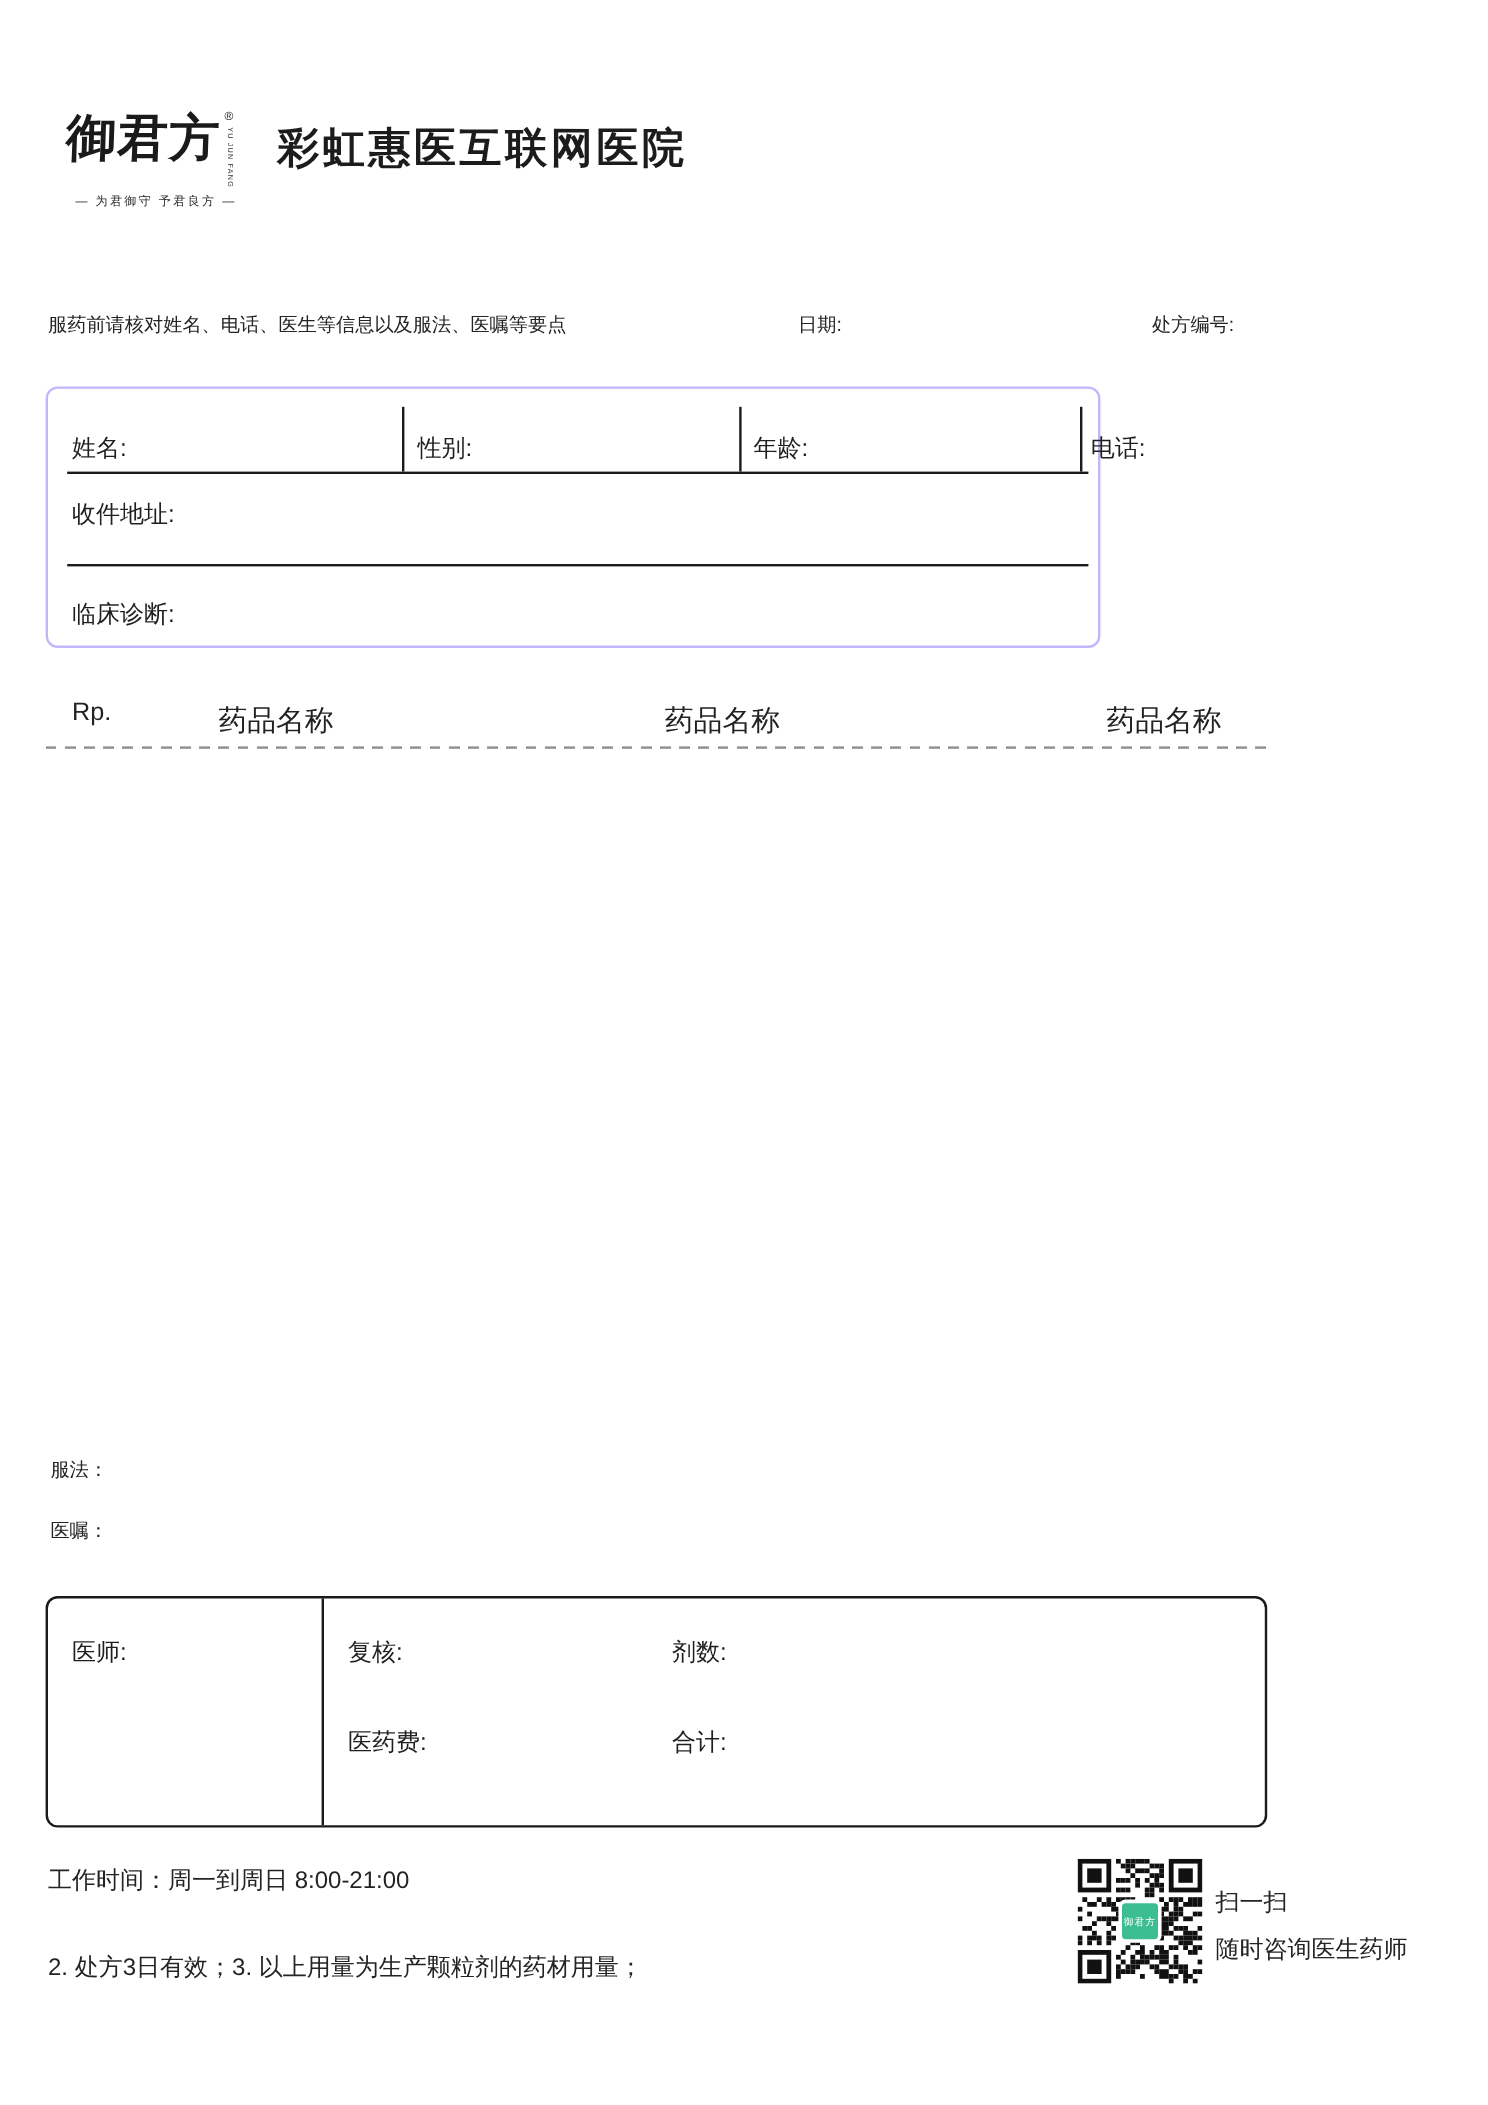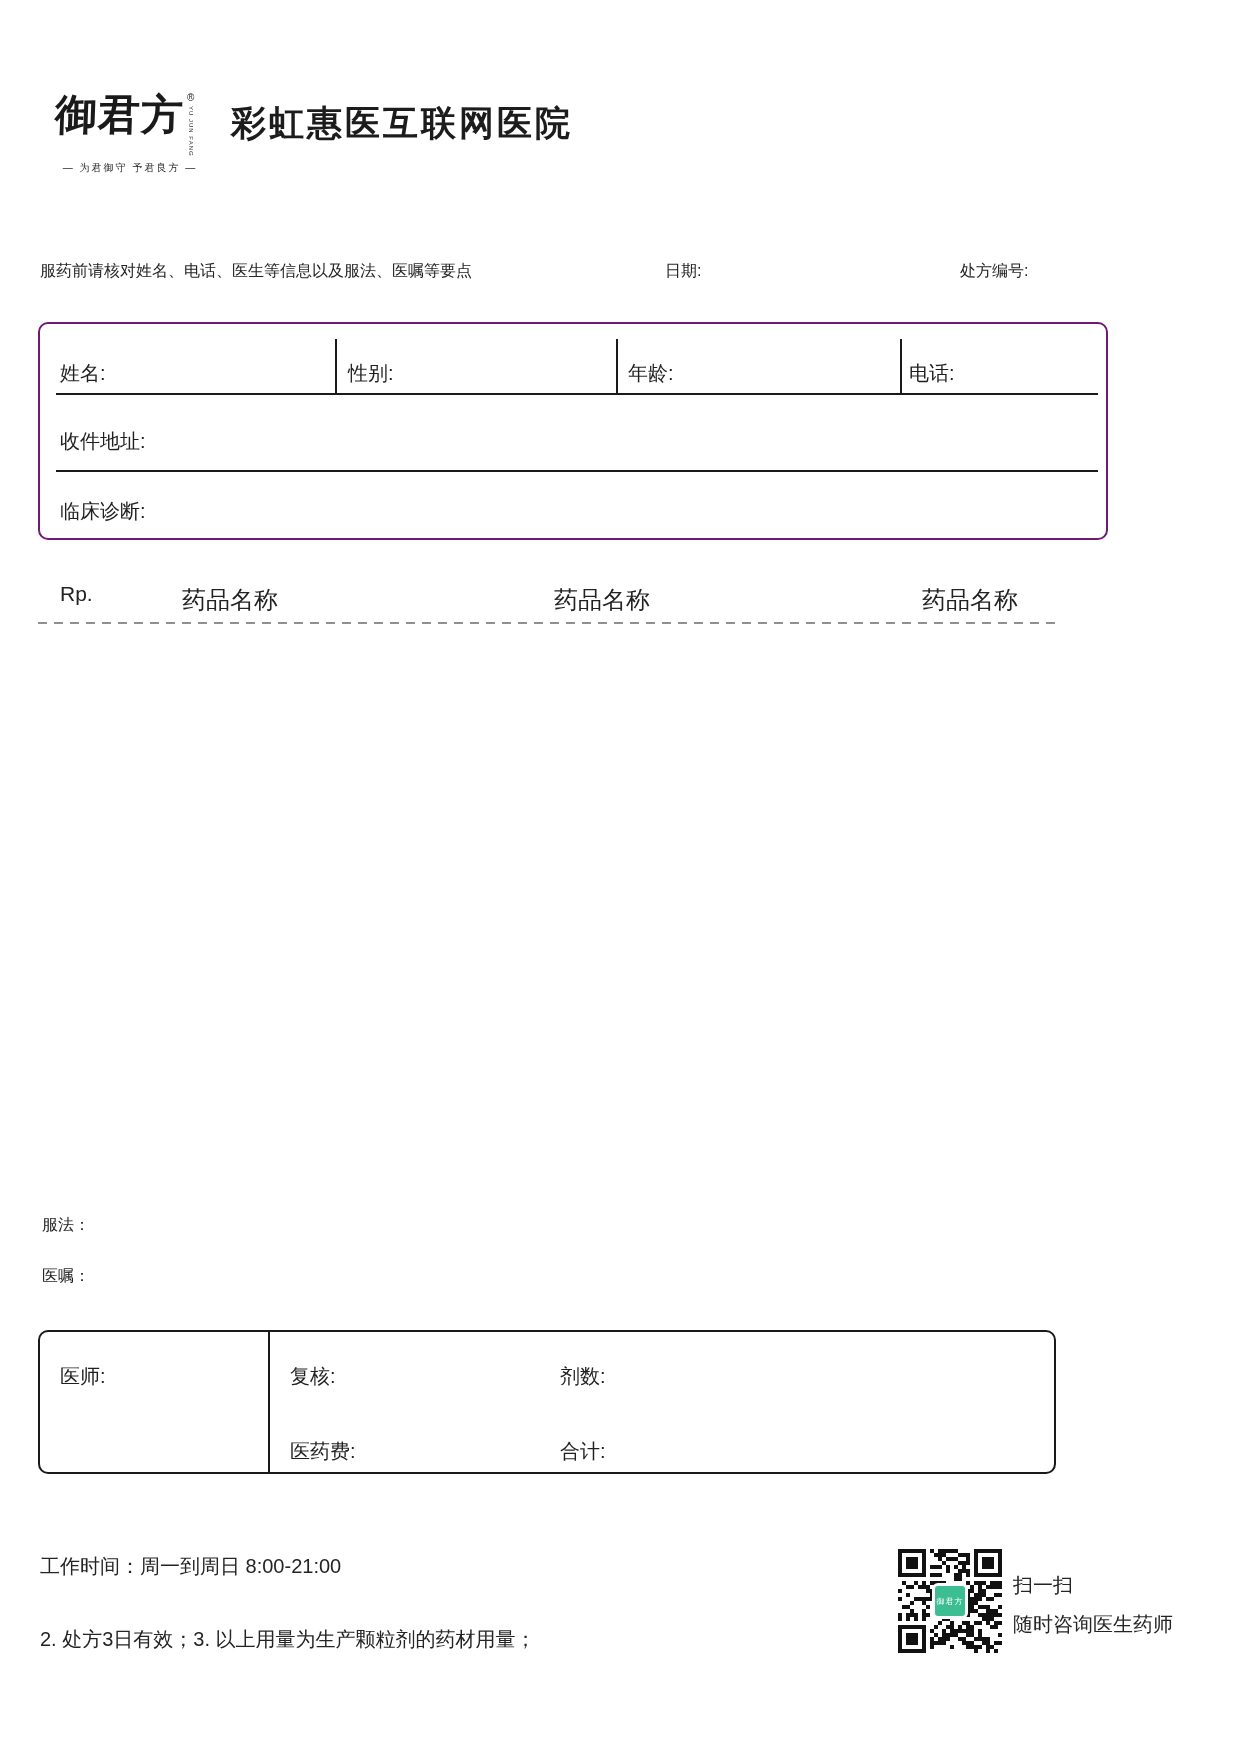--- a/index.html
+++ b/index.html
@@ -32,42 +32,42 @@
   }
 
   
   .txt-20{font-size:16px;color:#242424;white-space:nowrap;}
   .notice-text{left:40px;top:261px;}
   .date-label{left:665px;top:261px;}
   .rx-label{left:960px;top:261px;}
 
   
   .patient-box{
-    position:absolute;left:38px;top:322px;width:1070px;height:218px;
-    border:2px solid #701a75;border-radius:10px;box-sizing:border-box;
+    position:absolute;left:38px;top:322px;width:879px;height:218px;
+    border:2px solid #c4b5fd;border-radius:10px;box-sizing:border-box;
   }
   .vline{position:absolute;width:2px;background:#1a1a1a;}
   .hline{position:absolute;height:2px;background:#1a1a1a;}
   .pb-label{position:absolute;font-size:20px;font-weight:500;color:#1f1f1f;white-space:nowrap;}
 
   
   .rp-label{left:60px;top:582px;font-size:21px;font-weight:500;}
   .drug-col{font-size:24px;font-weight:500;margin-left:42px;}
   .dashed-line{
     position:absolute;left:38px;top:622px;width:1018px;height:2px;
     background:repeating-linear-gradient(90deg,#8f8f8f 0 9px,transparent 9px 16px);
   }
 
   
   .usage-label{left:42px;top:1215px;}
   .advice-label{left:42px;top:1266px;}
 
   
   .summary-box{
-    position:absolute;left:38px;top:1330px;width:1018px;height:144px;
+    position:absolute;left:38px;top:1330px;width:1018px;height:193px;
     border:2px solid #1a1a1a;border-radius:10px;box-sizing:border-box;
   }
   .sb-label{position:absolute;font-size:20px;font-weight:500;color:#1f1f1f;white-space:nowrap;}
 
   
   .foot-line{font-size:20px;color:#242424;white-space:nowrap;}
   .qr-wrap{position:absolute;left:898px;top:1549px;width:104px;height:104px;}
   .qr-wrap svg{display:block;width:104px;height:104px;}
   .qr-center{
     position:absolute;left:50%;top:50%;transform:translate(-50%,-50%);
@@ -101,21 +101,21 @@
     <div class="vline" style="left:295px;top:15px;height:54px;"></div>
     <div class="vline" style="left:576px;top:15px;height:54px;"></div>
     <div class="vline" style="left:860px;top:15px;height:54px;"></div>
     <div class="hline" style="left:16px;right:8px;top:69px;"></div>
     <div class="hline" style="left:16px;right:8px;top:146px;"></div>
 
     <div class="pb-label" style="left:20px;top:36px;">姓名:</div>
     <div class="pb-label" style="left:308px;top:36px;">性别:</div>
     <div class="pb-label" style="left:588px;top:36px;">年龄:</div>
     <div class="pb-label" style="left:869px;top:36px;">电话:</div>
-    <div class="pb-label" style="left:20px;top:104px;">收件地址:</div>
+    <div class="pb-label" style="left:20px;top:91px;">收件地址:</div>
     <div class="pb-label" style="left:20px;top:174px;">临床诊断:</div>
   </div>
 
   <div class="abs rp-label">Rp.</div>
   <div class="abs drug-col" style="left:140px;top:584px;">药品名称</div>
   <div class="abs drug-col" style="left:512px;top:584px;">药品名称</div>
   <div class="abs drug-col" style="left:880px;top:584px;">药品名称</div>
   <div class="dashed-line"></div>
 
   <div class="abs txt-20 usage-label">服法：</div>

